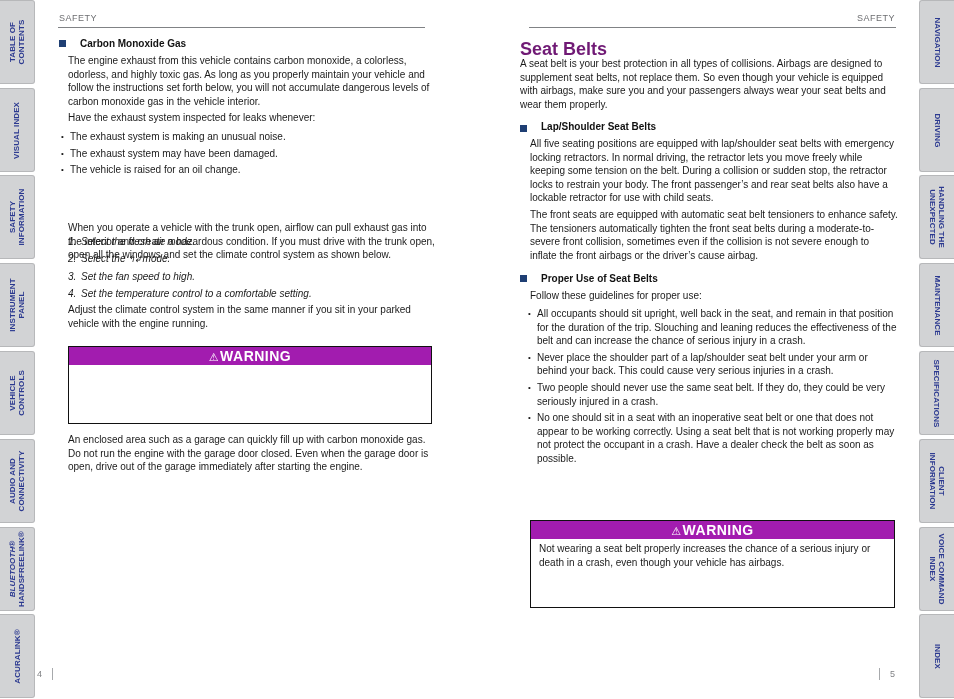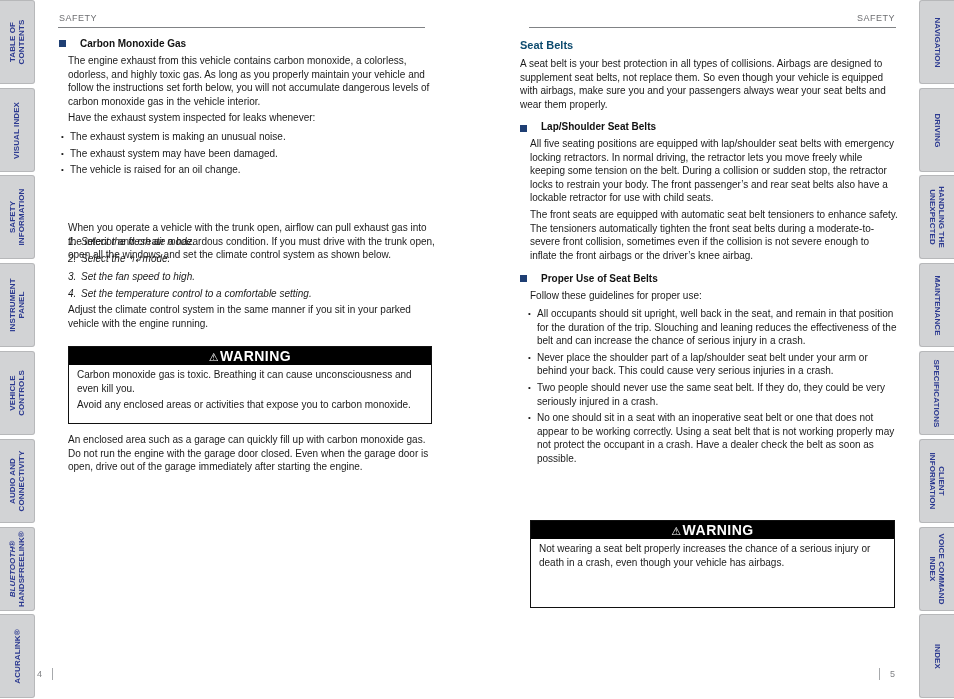--- a/index.html
+++ b/index.html
@@ -50,28 +50,28 @@
   .text { position: absolute; font-size: 10px; line-height: 13.6px; color: #1a1a1a; }
   .para { margin-bottom: 3px; }
   ul.bul { list-style: none; }
   ul.bul li { position: relative; padding-left: 9px; margin-bottom: 3px; }
   ul.bul li::before { content: "•"; position: absolute; left: 0; top: 0; font-size: 8px; }
   ol.num { list-style: none; font-style: italic; }
   ol.num li { margin-bottom: 3.4px; }
   .num-idx { display: inline-block; width: 13px; }
 
   .page-title {
-    position: absolute; font-size: 11px; font-weight: bold; color: #0c4a6e;
+    position: absolute; font-size: 18px; font-weight: bold; color: #701a75;
   }
 
   .warning {
     position: absolute; border: 1px solid #111; background: #fff;
   }
   .warning-head {
-    background: #000000; color: #fff; text-align: center; font-size: 14px;
+    background: #a21caf; color: #fff; text-align: center; font-size: 14px;
     font-weight: bold; height: 18px; line-height: 18px; letter-spacing: 0.5px;
   }
   .warning-head .tri { font-size: 11px; font-weight: normal; margin-right: 1px; }
   .warning-body { padding: 3px 8px 8px 8px; font-size: 10px; line-height: 13.6px; }
   .warning-body p { margin-bottom: 3px; }
 
   .folio { position: absolute; top: 669px; font-size: 9px; color: #808285; }
   .folio-bar { position: absolute; top: 668px; width: 1px; height: 12px; background: #a7a9ac; }
 
   .climate-icon { display: inline-block; font-size: 9px; letter-spacing: -1px; margin: 0 2px; }
@@ -202,24 +202,20 @@
     <li><span class="num-idx">3.</span><span>Set the fan speed to high.</span></li>
     <li><span class="num-idx">4.</span><span>Set the temperature control to a comfortable setting.</span></li>
   </ol>
 
   <p class="text" style="left:10px; top:303px; width:368px;">Adjust the climate control system in the same manner if you sit in your parked vehicle with the engine running.</p>
 
   <div class="warning" style="left:10px; top:346px; width:364px; height:78px;">
     <div class="warning-head">
       <span class="tri">⚠</span><span>WARNING</span>
     </div>
-    <div class="warning-body">
-      <p>Carbon monoxide gas is toxic. Breathing it can cause unconsciousness and even kill you.</p>
-      <p>Avoid any enclosed areas or activities that expose you to carbon monoxide.</p>
-    </div>
   </div>
 
   <p class="text" style="left:10px; top:433px; width:368px;">An enclosed area such as a garage can quickly fill up with carbon monoxide gas. Do not run the engine with the garage door closed. Even when the garage door is open, drive out of the garage immediately after starting the engine.</p>
 
   <div class="folio" style="left:-21px;">4</div>
   <div class="folio-bar" style="left:-6px;"></div>
 </div>
 
 <div class="page right">
   <div class="running-head">SAFETY</div>
@@ -229,21 +225,21 @@
 
   <p class="text" style="left:1px; top:57px; width:378px;">A seat belt is your best protection in all types of collisions. Airbags are designed to supplement seat belts, not replace them. So even though your vehicle is equipped with airbags, make sure you and your passengers always wear your seat belts and wear them properly.</p>
 
   <div class="section-head" style="left:1px; top:121px;align-items:flex-end;">
     <span class="sq"></span>
     <span>Lap/Shoulder Seat Belts</span>
   </div>
 
   <div class="text" style="left:11px; top:137px; width:368px;">
     <p class="para">All five seating positions are equipped with lap/shoulder seat belts with emergency locking retractors. In normal driving, the retractor lets you move freely while keeping some tension on the belt. During a collision or sudden stop, the retractor locks to restrain your body. The front passenger’s and rear seat belts also have a lockable retractor for use with child seats.</p>
-    <p class="para">The front seats are equipped with automatic seat belt tensioners to enhance safety. The tensioners automatically tighten the front seat belts during a moderate-to-severe front collision, sometimes even if the collision is not severe enough to inflate the front airbags or the driver’s knee airbag.</p>
+    <p class="para">The front seats are equipped with automatic seat belt tensioners to enhance safety. The tensioners automatically tighten the front seat belts during a moderate-to-severe front collision, sometimes even if the collision is not severe enough to inflate the front airbags or the driver’s cause airbag.</p>
   </div>
 
   <div class="section-head" style="left:1px; top:273px;">
     <span class="sq"></span>
     <span>Proper Use of Seat Belts</span>
   </div>
 
   <p class="text" style="left:11px; top:289px; width:368px;">Follow these guidelines for proper use:</p>
 
   <ul class="text bul" style="left:9px; top:307px; width:370px;">

